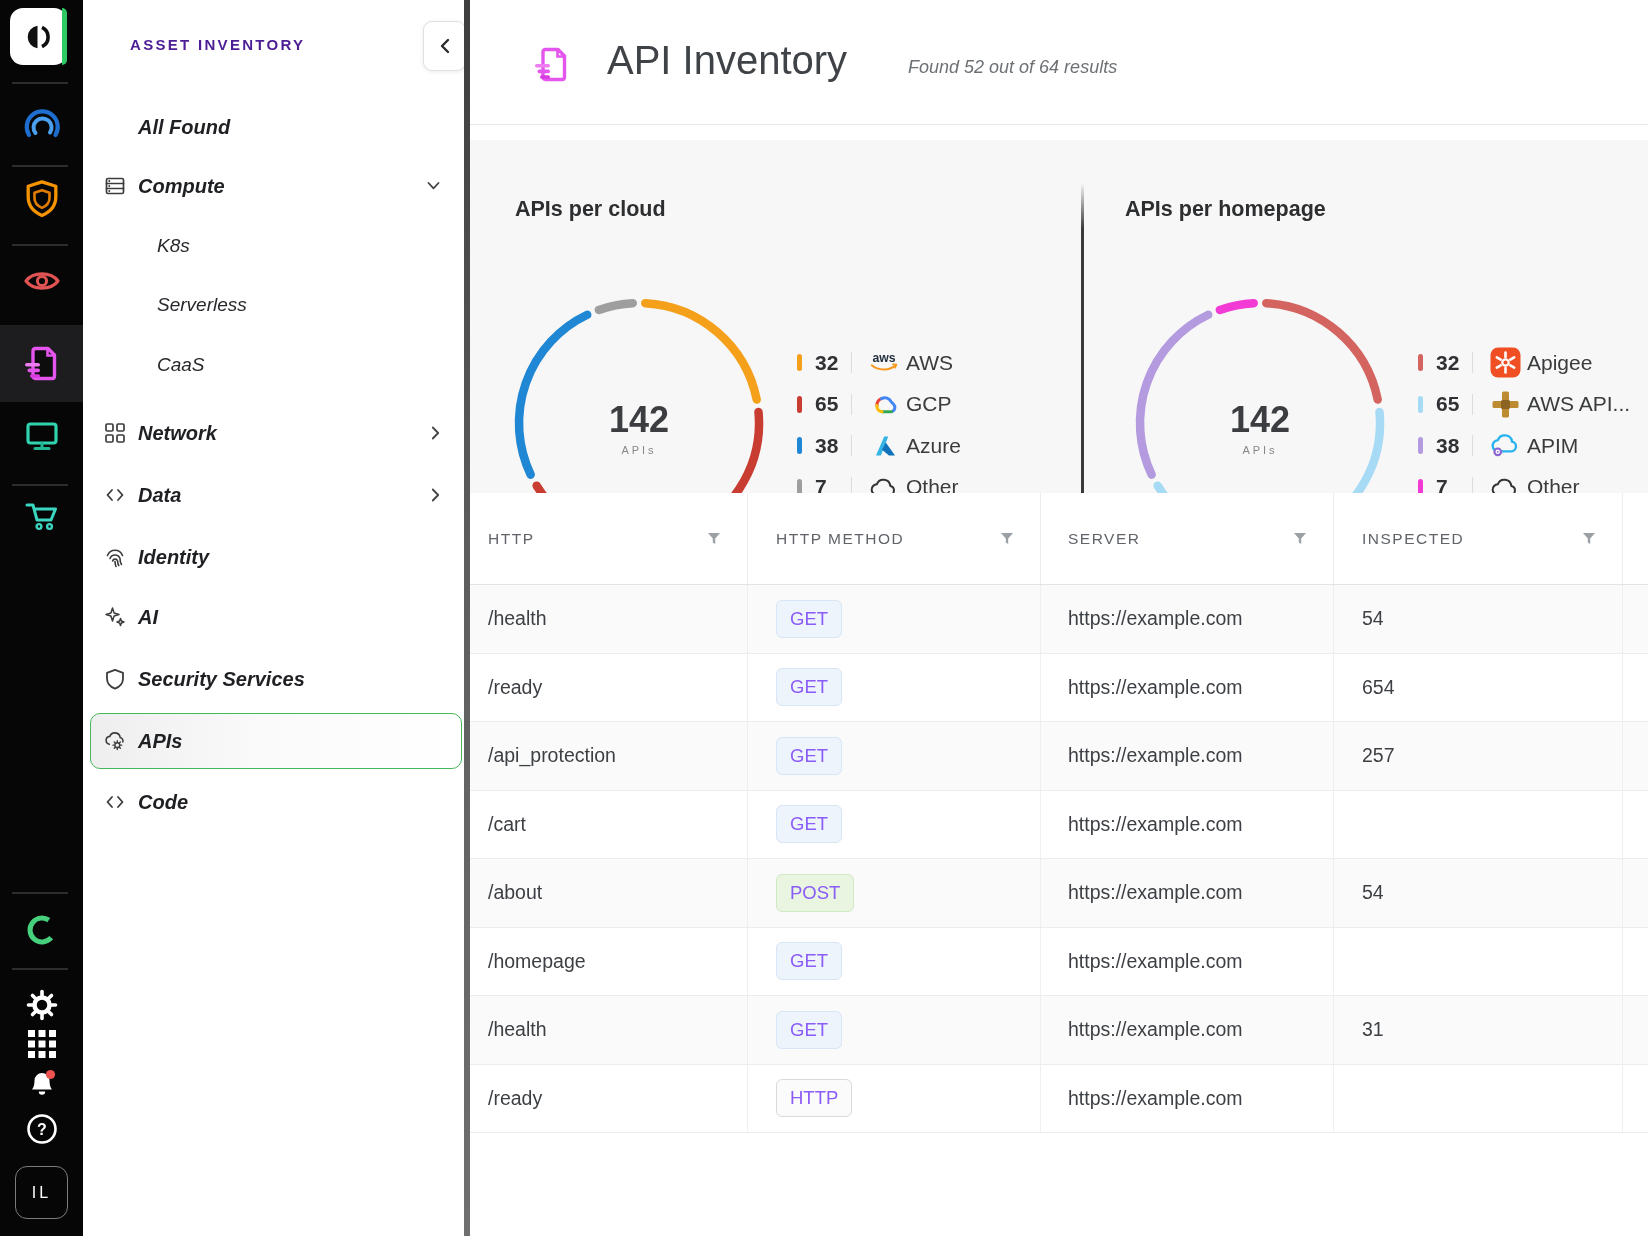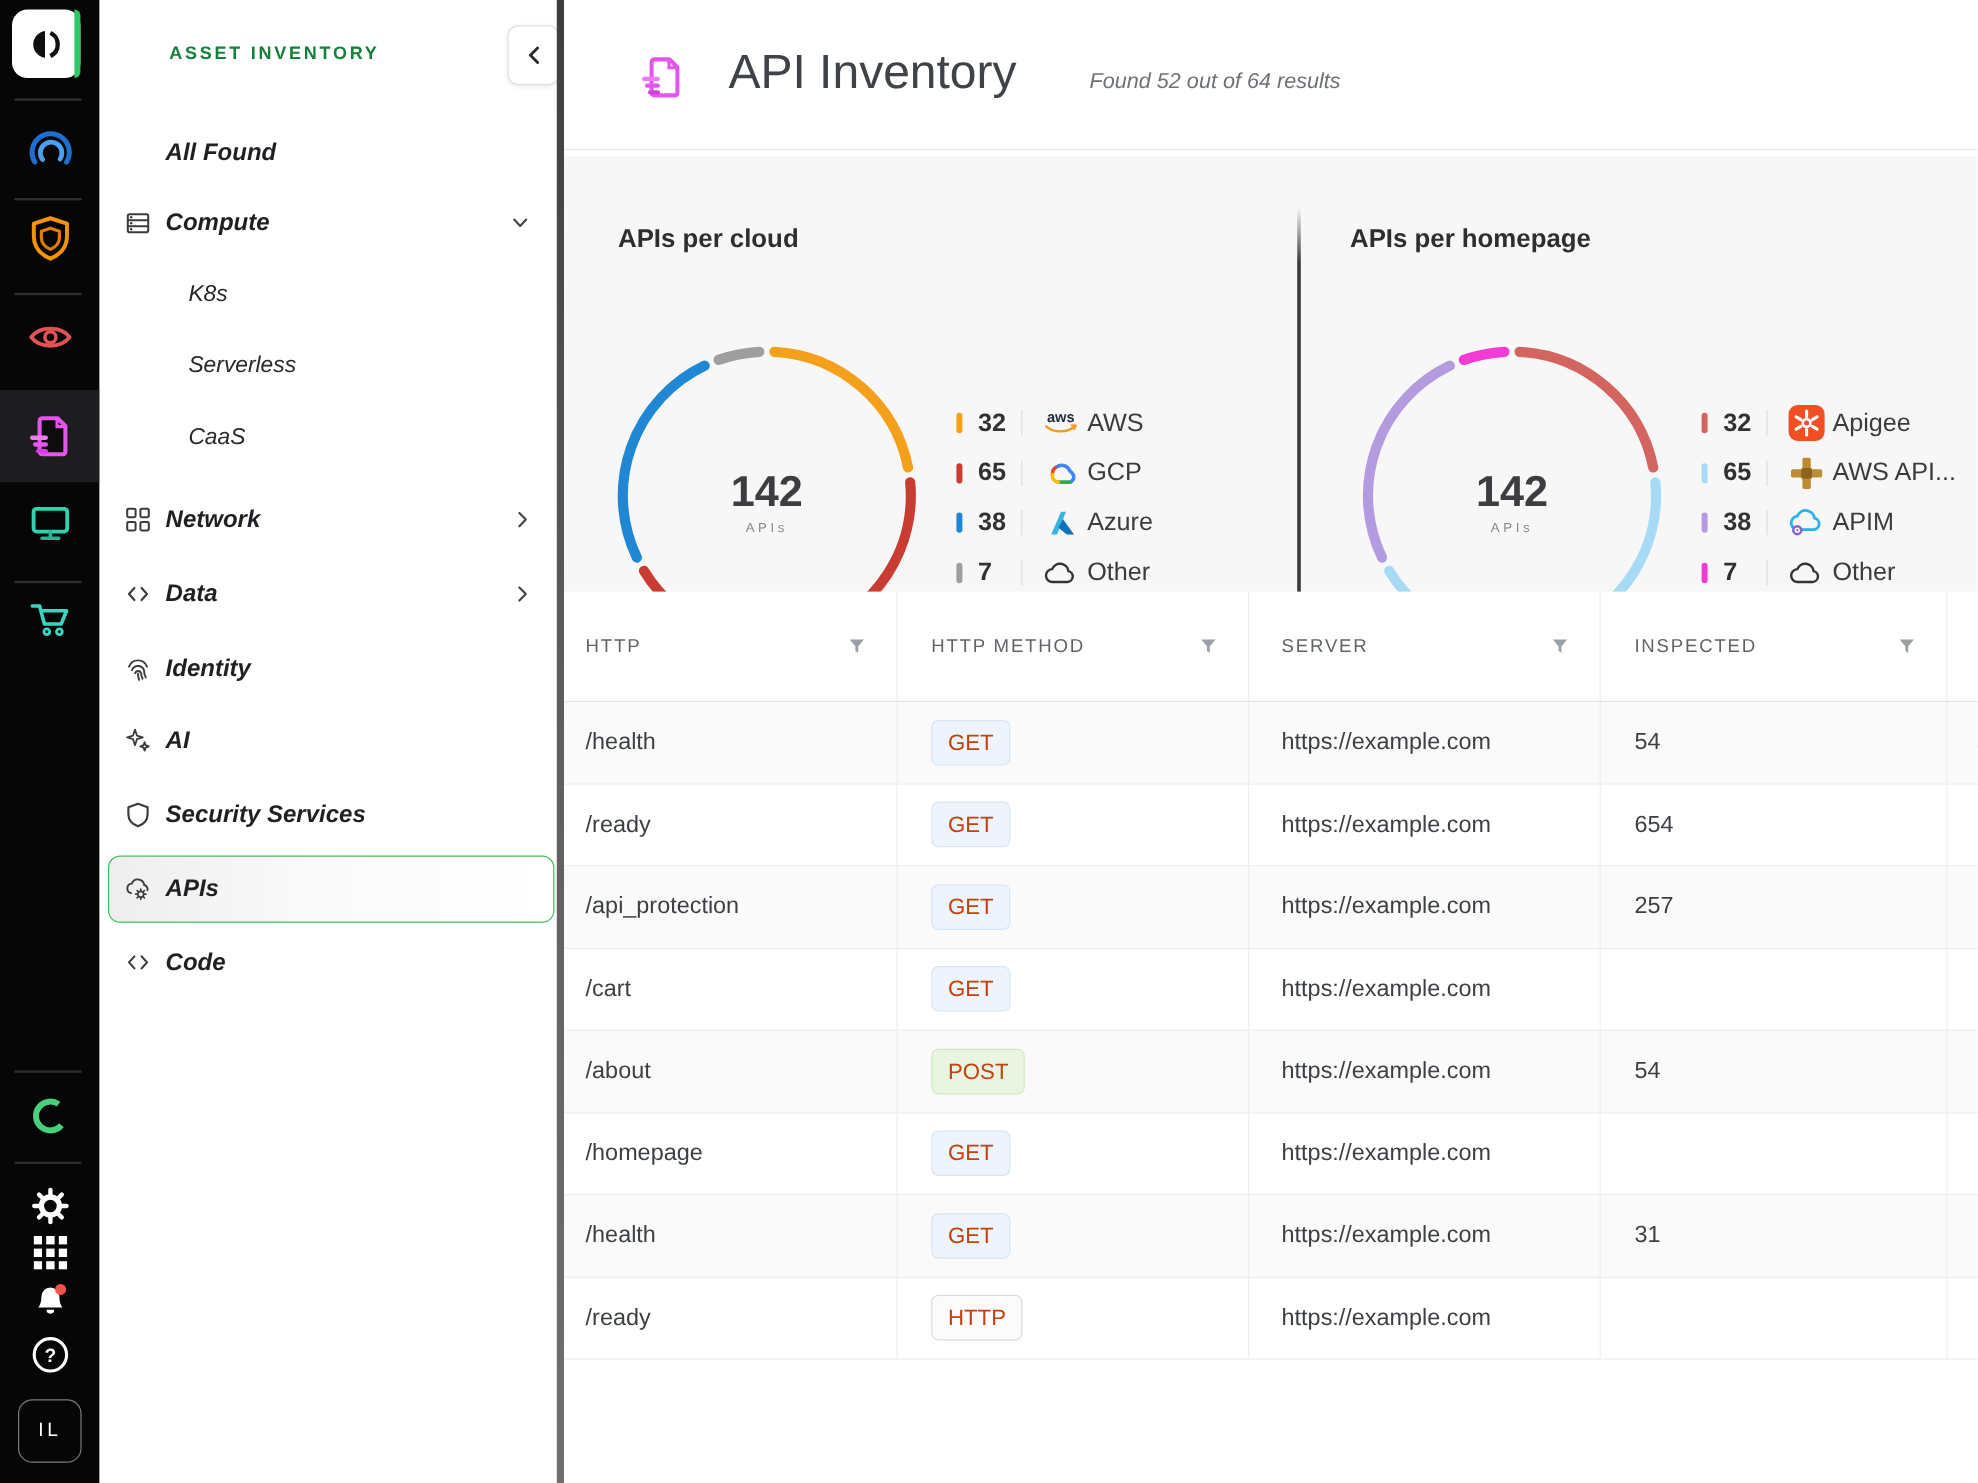--- a/index.html
+++ b/index.html
@@ -15,22 +15,22 @@
     border-radius:13px; display:flex; align-items:center; justify-content:center; }
   #rail-logo .edge { position:absolute; right:0; top:0; bottom:0; width:5px; background:#2fc966;
     border-radius:0 13px 13px 0; }
   #rail-selected { position:absolute; left:0; top:325px; width:83px; height:77px; background:#1d1d1f; }
   #user-badge { position:absolute; left:15px; top:1166px; width:53px; height:53px;
     border:1.5px solid #7c7c7e; border-radius:12px; color:#fff; font-size:16px; letter-spacing:3px;
     display:flex; align-items:center; justify-content:center; cursor:pointer; }
 
   
   #sidebar { position:absolute; left:83px; top:0; width:381px; height:1236px; background:#fff; }
-  #sidebar-title { position:absolute; left:58px; top:36px; font-size:15px; font-weight:700;
-    letter-spacing:2.3px; color:#15803d; }
+  #sidebar-title { position:absolute; left:47px; top:36px; font-size:15px; font-weight:700;
+    letter-spacing:2.3px; color:#4c1d95; }
   .side-item { position:absolute; left:0; width:381px; height:50px; display:flex; align-items:center;
     cursor:pointer; }
   .side-item .icn { position:absolute; left:20px; width:24px; height:24px; display:flex;
     align-items:center; justify-content:center; }
   .side-item .lbl { position:absolute; left:55px; font-style:italic; font-weight:700;
     font-size:20px; color:#1f2023; white-space:nowrap; }
   .side-item.lvl2 .lbl { left:74px; font-weight:400; font-size:19px; color:#28292c; }
   .side-item .chev { position:absolute; right:24px; top:50%; transform:translateY(-50%); }
   #apis-selected { position:absolute; left:7px; top:713px; width:372px; height:56px;
     border:1.6px solid #44b95c; border-radius:10px;
@@ -42,21 +42,21 @@
     background:linear-gradient(180deg,#3d3d3d,#5d5d5d 45%, #6f6f6f); }
 
   
   #main { position:absolute; left:470px; top:0; width:1178px; height:1236px; background:#fff; }
   #main-header { position:absolute; left:0; top:0; width:1178px; height:125px; background:#fff;
     border-bottom:1px solid #e8e8e8; }
   #hdr-icon { position:absolute; left:63px; top:44px; }
   #page-title { position:absolute; left:137px; top:38px; font-size:40px; font-weight:400; color:#3f4246; }
   #page-subtitle { position:absolute; left:438px; top:57px; font-size:18px; font-style:italic; color:#6d7175; }
 
-  #charts { position:absolute; left:0; top:130px; width:1178px; height:493px; background:#f7f7f7;
+  #charts { position:absolute; left:0; top:140px; width:1178px; height:493px; background:#f7f7f7;
     border-bottom:1px solid #e2e2e2;padding-left:28px; }
   .chart-title { position:absolute; top:57px; font-size:21.5px; font-weight:700; color:#2d2e30; }
   #chart-divider { position:absolute; left:611px; top:43px; width:2.5px; height:382px;
     background:linear-gradient(180deg, rgba(40,40,40,0) 0%, #3a3a3a 12%, #3a3a3a 88%, rgba(40,40,40,0) 100%); }
   .donut { position:absolute; top:143px; width:280px; height:280px; }
   .donut-center { position:absolute; top:259px; width:280px; text-align:center; pointer-events:none; }
   .donut-center .big { font-size:36px; font-weight:600; color:#3b3d40; }
   .donut-center .small { margin-top:3px; font-size:11px; letter-spacing:3px; color:#85888b; }
   .legend { position:absolute; top:202px; display:flex; flex-direction:column; }
   .legend-row { display:flex; align-items:center; height:41.5px; }
@@ -72,21 +72,21 @@
   #t-head { height:92px; background:#fff; border-bottom:1px solid #e3e3e3; }
   #t-head .hcell { display:flex; align-items:center; border-right:1px solid #ededed;
     font-size:15.5px; letter-spacing:1.5px; font-weight:500; color:#606469; cursor:default; }
   #t-head .hcell .funnel { margin-left:auto; margin-right:26px; cursor:pointer; }
   .t-row { height:68.5px; border-bottom:1px solid #ececec; background:#fff; cursor:pointer; }
   .t-row.odd { background:#fafafa; }
   .t-row .cell { display:flex; align-items:center; border-right:1px solid #efefef;
     font-size:19.5px; color:#3c3f43; overflow:hidden; white-space:nowrap; }
   .pad-path { padding-left:18px; } .pad-method { padding-left:28px; }
   .pad-server { padding-left:27px; } .pad-insp { padding-left:28px; color:#515457; }
-  .badge { font-size:18.5px; color:#c2410c; padding:7px 13px; border-radius:6px; border:1px solid; }
+  .badge { font-size:18.5px; color:#8b5cf6; padding:7px 13px; border-radius:6px; border:1px solid; }
   .badge.get  { background:#edf4fc; border-color:#d7e5f4; }
   .badge.post { background:#e9f5e1; border-color:#d0e8c5; }
   .badge.head { background:#fbfbfb; border-color:#dadada; }
 
   svg { display:block; }
 </style>
 </head>
 <body>
 
 <div id="app">

